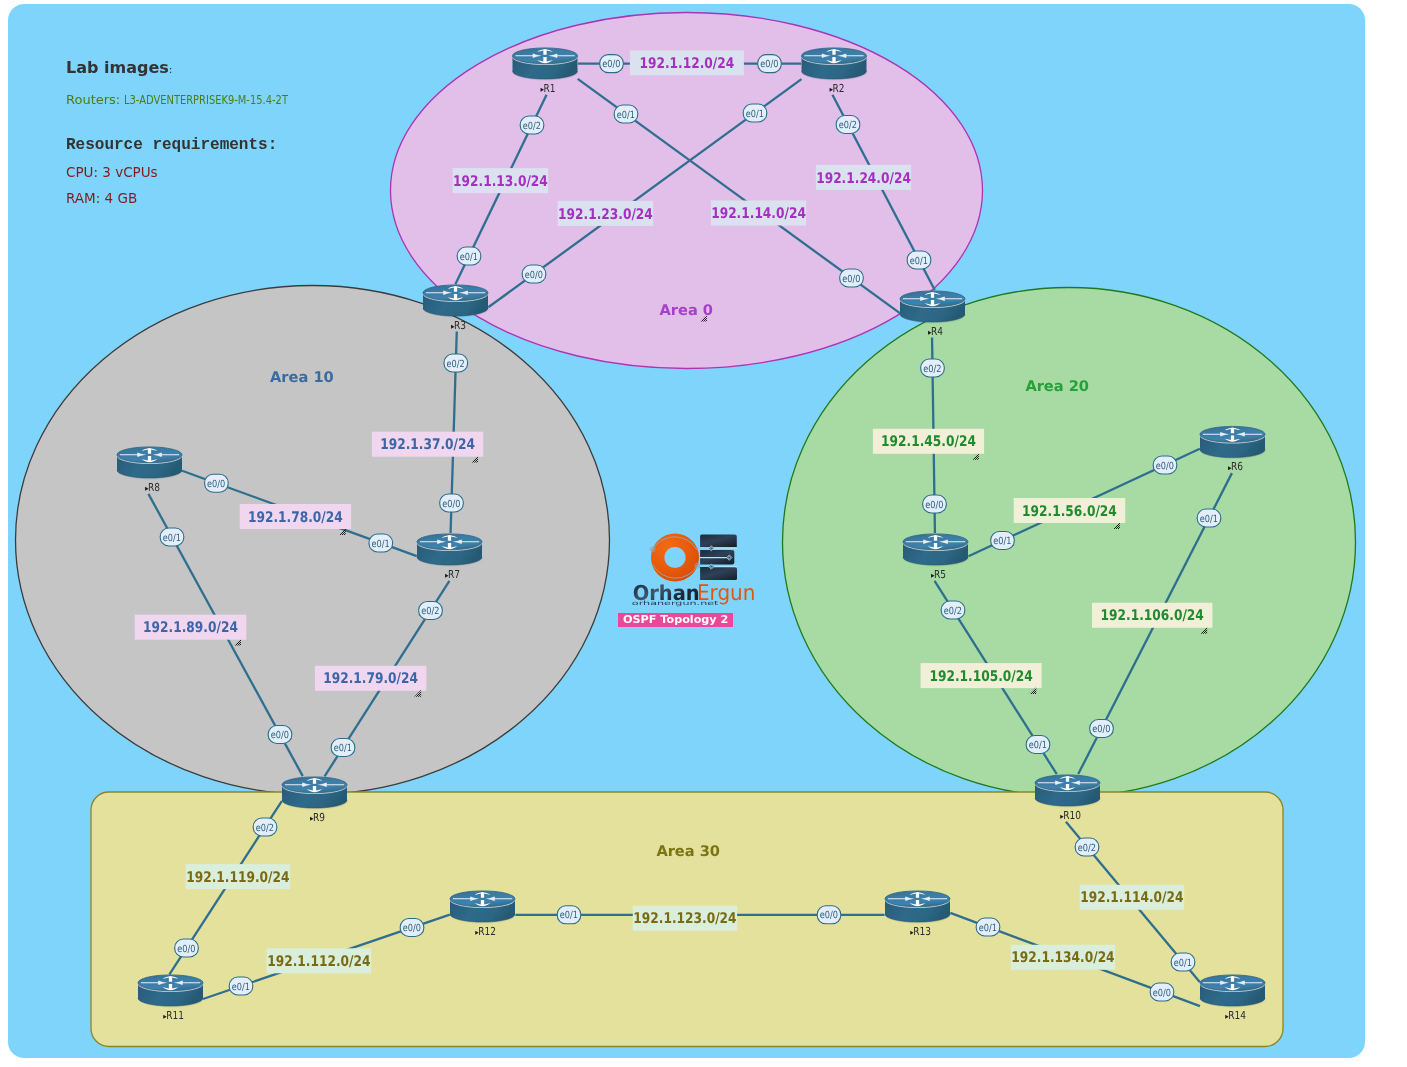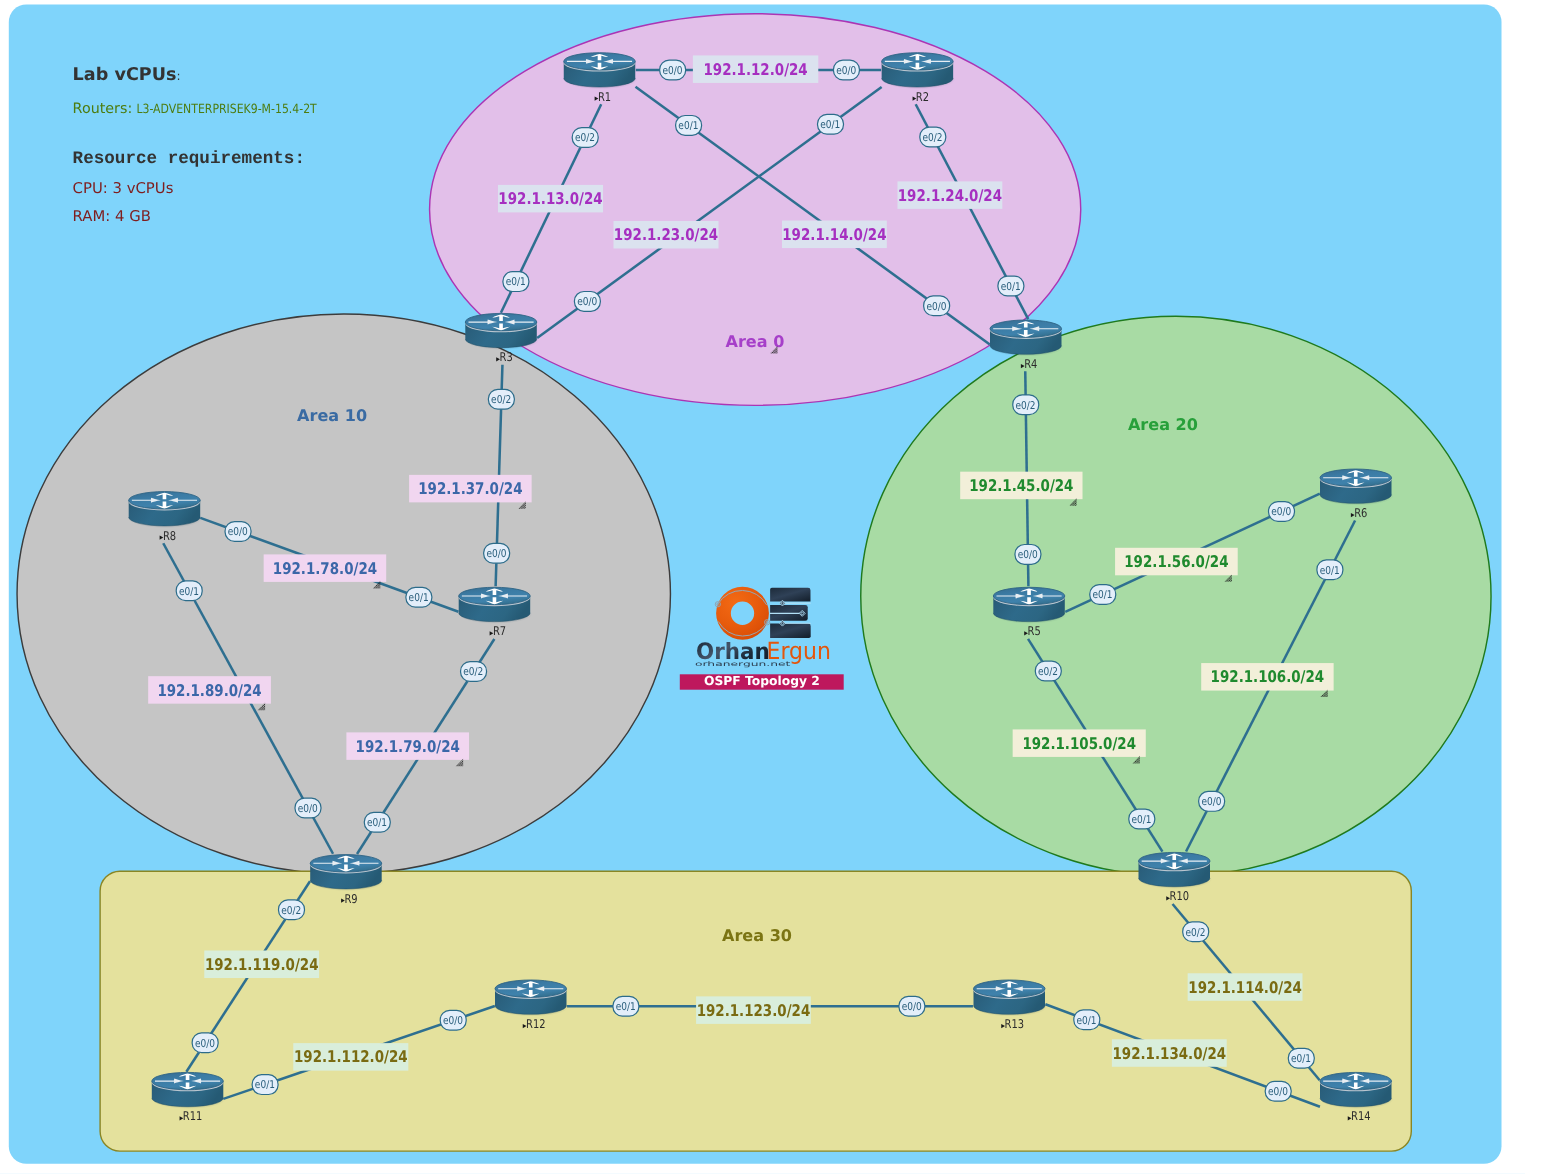--- a/index.html
+++ b/index.html
@@ -19,23 +19,23 @@
   .info-h{font-size:16px;font-weight:bold;color:#333333;line-height:17px;}
   .info-h .colon{font-size:11px;font-weight:normal;}
   .info-p{font-size:13px;color:#4d7c0f;line-height:15px;margin-top:14px;}
   .info-p .mono{font-size:11.6px;display:inline-block;transform:scaleX(0.855);
                 transform-origin:left center;vertical-align:baseline;}
   #res-h{margin-top:29px;font-family:Liberation Mono, monospace;}
   .info-r{font-size:13.5px;color:#7f1d1d;line-height:15px;margin-top:11px;}
 
   
   #logo{position:absolute;left:633px;top:531.5px;width:140px;height:100px;overflow:visible;}
-  #badge{position:absolute;left:618px;top:612.5px;background:#be185d;color:#ffffff;
+  #badge{position:absolute;left:618px;top:612.5px;background:#ec4899;color:#ffffff;
       font-size:11.2px;font-weight:bold;line-height:14px;height:14px;
-      padding:0 22px;box-sizing:border-box;white-space:nowrap;text-align:right;}
+      padding:0 5px;box-sizing:border-box;white-space:nowrap;text-align:right;}
 </style>
 </head>
 <body>
 
 <div id="stage">
   <div id="canvas"></div>
 
   <svg id="diagram" viewBox="0 0 1407 1067">
     <defs>
       <linearGradient id="routerTopGrad" x1="0.12" y1="0" x2="0.62" y2="1">
@@ -454,21 +454,21 @@
           <text x="1077.6780078125" y="850.5" fill="#2b5f7c" font-size="9.8" textLength="18.243984375" lengthAdjust="spacingAndGlyphs" font-family="&quot;DejaVu Sans&quot;,&quot;Liberation Sans&quot;,sans-serif">e0/2</text>
         </g>
         <g>
           <rect x="1171.2" y="953" width="23.6" height="18" rx="8.6" ry="8.6" fill="#e3eefa" stroke="#2c6c8a" stroke-width="1.1"></rect>
           <text x="1173.6780078125" y="965.5" fill="#2b5f7c" font-size="9.8" textLength="18.243984375" lengthAdjust="spacingAndGlyphs" font-family="&quot;DejaVu Sans&quot;,&quot;Liberation Sans&quot;,sans-serif">e0/1</text>
         </g>
       </g>
   </svg>
 
   <div id="info">
-    <div class="info-h"><span>Lab vCPUs</span><span class="colon">:</span></div>
+    <div class="info-h"><span>Lab images</span><span class="colon">:</span></div>
     <div class="info-p"><span>Routers:</span> <span class="mono">L3-ADVENTERPRISEK9-M-15.4-2T</span></div>
     <div class="info-h" id="res-h">Resource requirements:</div>
     <div class="info-r">CPU: 3 vCPUs</div>
     <div class="info-r">RAM: 4 GB</div>
   </div>
 
   <svg id="logo" viewBox="0 0 140 100">
     <defs>
       <radialGradient id="ringGrad" cx="0.36" cy="0.3" r="0.8">
         <stop offset="0" stop-color="#f36a14"></stop>

